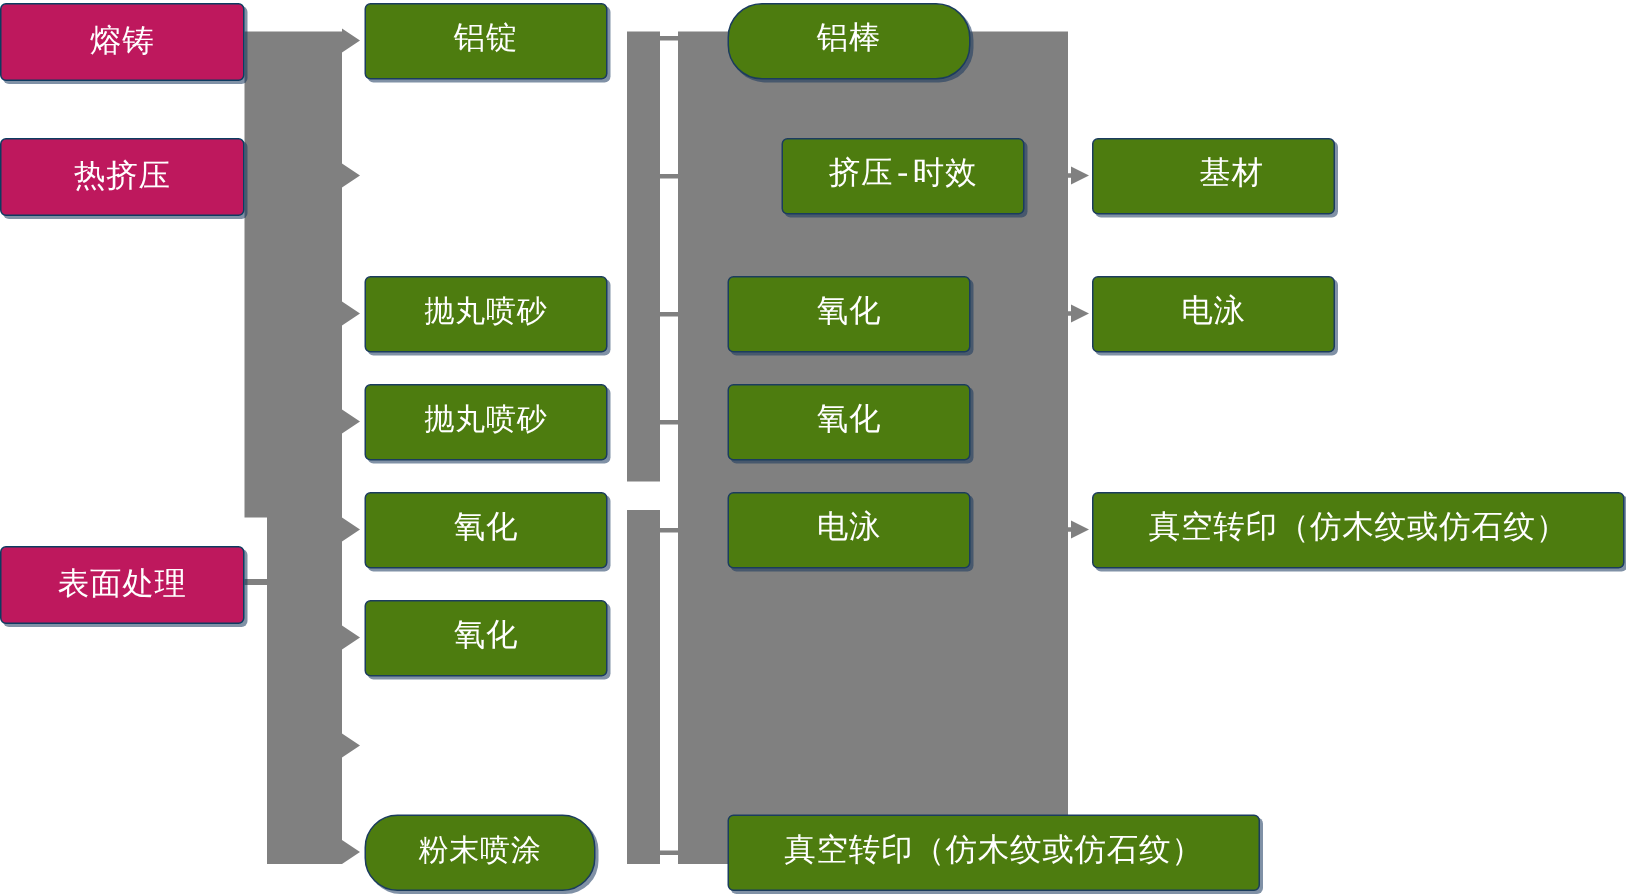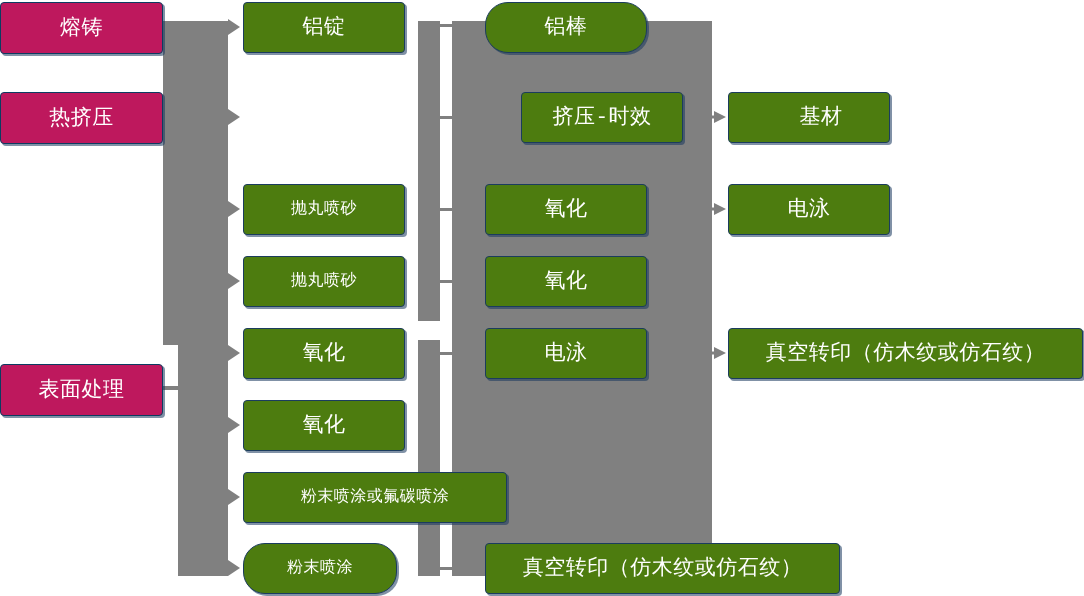--- a/index.html
+++ b/index.html
@@ -30,21 +30,21 @@
     z-index:3;
     text-align:center;
     line-height:1.1;
     letter-spacing:0.5px;
     box-shadow:2px 2px 0 rgba(23,54,93,0.55);
     white-space:nowrap;
   }
   .node.dark{ background:#be185d; border-color:#0C3C61; }
   .node.mid { background:#4d7c0f; border-color:#1B3C5E;font-family:Liberation Mono, monospace; }
 
-  .fs-20{ font-size:16px; }
+  .fs-20{ font-size:20px; }
   .fs-21{ font-size:21px; }
 </style>
 </head>
 <body>
 
 <div id="canvas">
 
   <div class="conn-layer">
     <svg width="1084" height="596" viewBox="0 0 1084 596" xmlns="http://www.w3.org/2000/svg">
 
@@ -96,21 +96,20 @@
 
   <div class="node dark fs-21" style="left:0px;top:2px;width:163px;height:52px;">熔铸</div>
   <div class="node dark fs-21" style="left:0px;top:364px;width:163px;height:52px;">表面处理</div>
   <div class="node dark fs-21" style="left:0px;top:92px;width:163px;height:52px;">热挤压</div>
 
   <div class="node mid fs-21" style="left:243px;top:2px;width:162px;height:51px;">铝锭</div>
   <div class="node mid fs-20" style="left:243px;top:184px;width:162px;height:51px;">抛丸喷砂</div>
   <div class="node mid fs-20" style="left:243px;top:256px;width:162px;height:51px;">抛丸喷砂</div>
   <div class="node mid fs-21" style="left:243px;top:328px;width:162px;height:51px;">氧化</div>
   <div class="node mid fs-21" style="left:243px;top:400px;width:162px;height:51px;">氧化</div>
-  <div class="node mid fs-20" style="left:243px;top:472px;width:264px;height:51px;">粉末喷涂或氟碳喷涂</div>
   <div class="node mid fs-20" style="left:243px;top:543px;width:154px;height:51px;border-radius:22px;">粉末喷涂</div>
 
   <div class="node mid fs-21" style="left:485px;top:2px;width:162px;height:51px;border-radius:23px;">铝棒</div>
   <div class="node mid fs-21" style="left:485px;top:92px;width:162px;height:51px;margin-left:36px;">挤压-时效</div>
   <div class="node mid fs-21" style="left:485px;top:184px;width:162px;height:51px;">氧化</div>
   <div class="node mid fs-21" style="left:485px;top:256px;width:162px;height:51px;">氧化</div>
   <div class="node mid fs-21" style="left:485px;top:328px;width:162px;height:51px;">电泳</div>
   <div class="node mid fs-21" style="left:485px;top:543px;width:355px;height:51px;">真空转印（仿木纹或仿石纹）</div>
 
   <div class="node mid fs-21" style="left:728px;top:92px;width:162px;height:51px;padding-left:24px;">基材</div>

